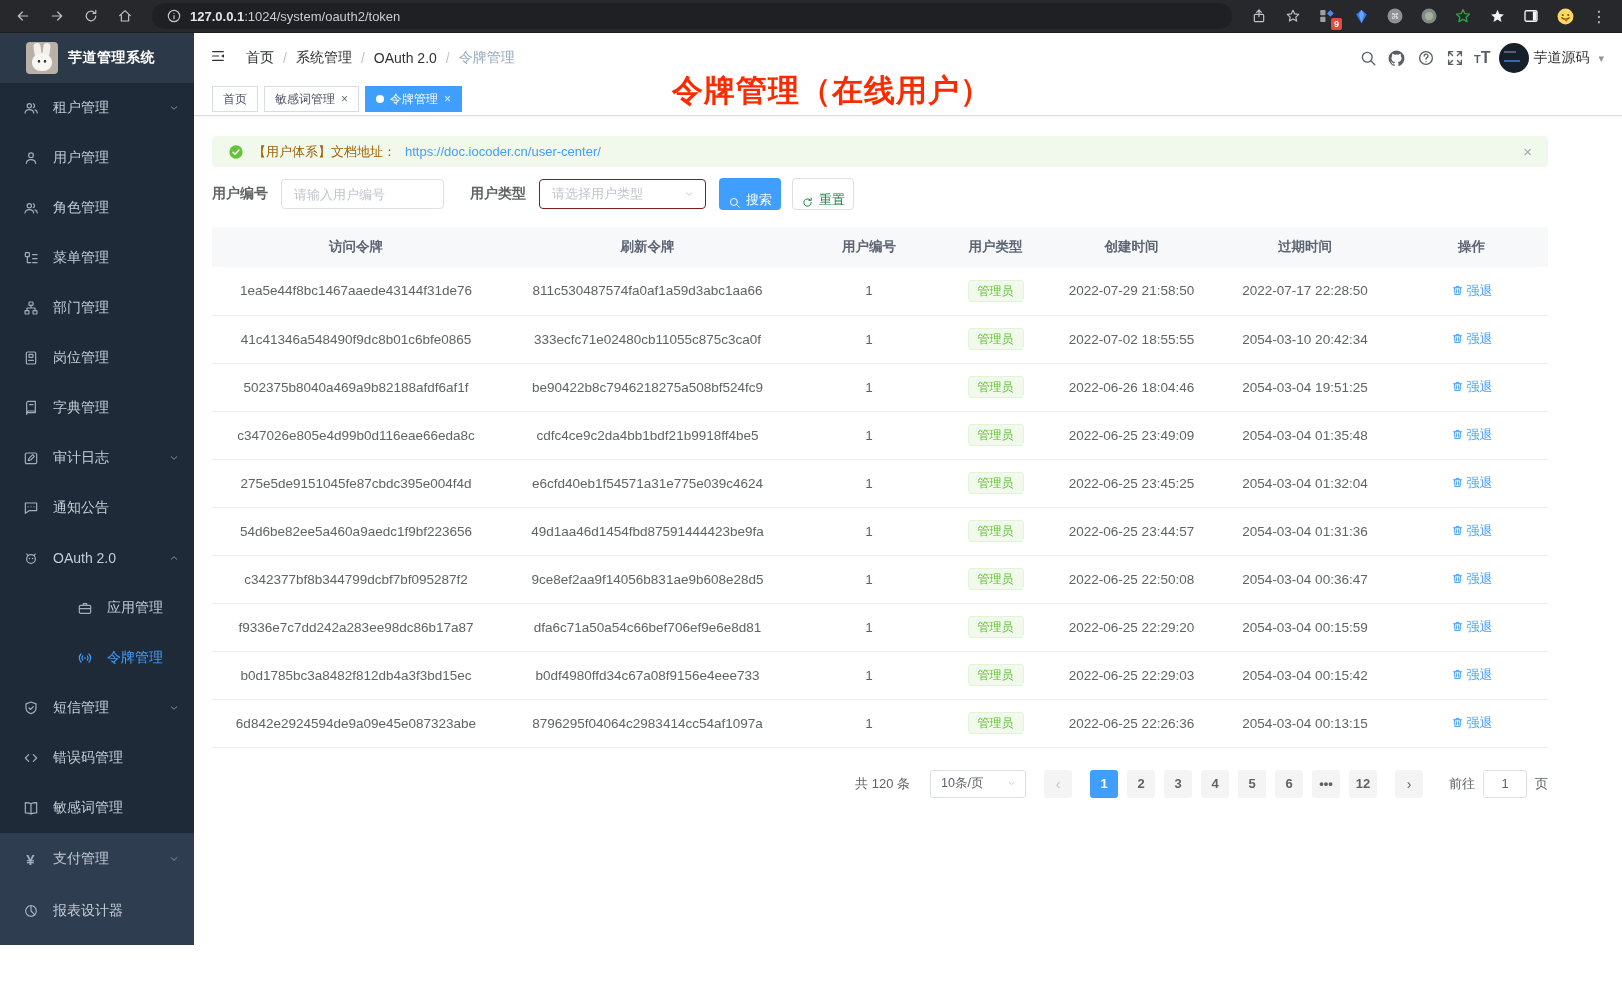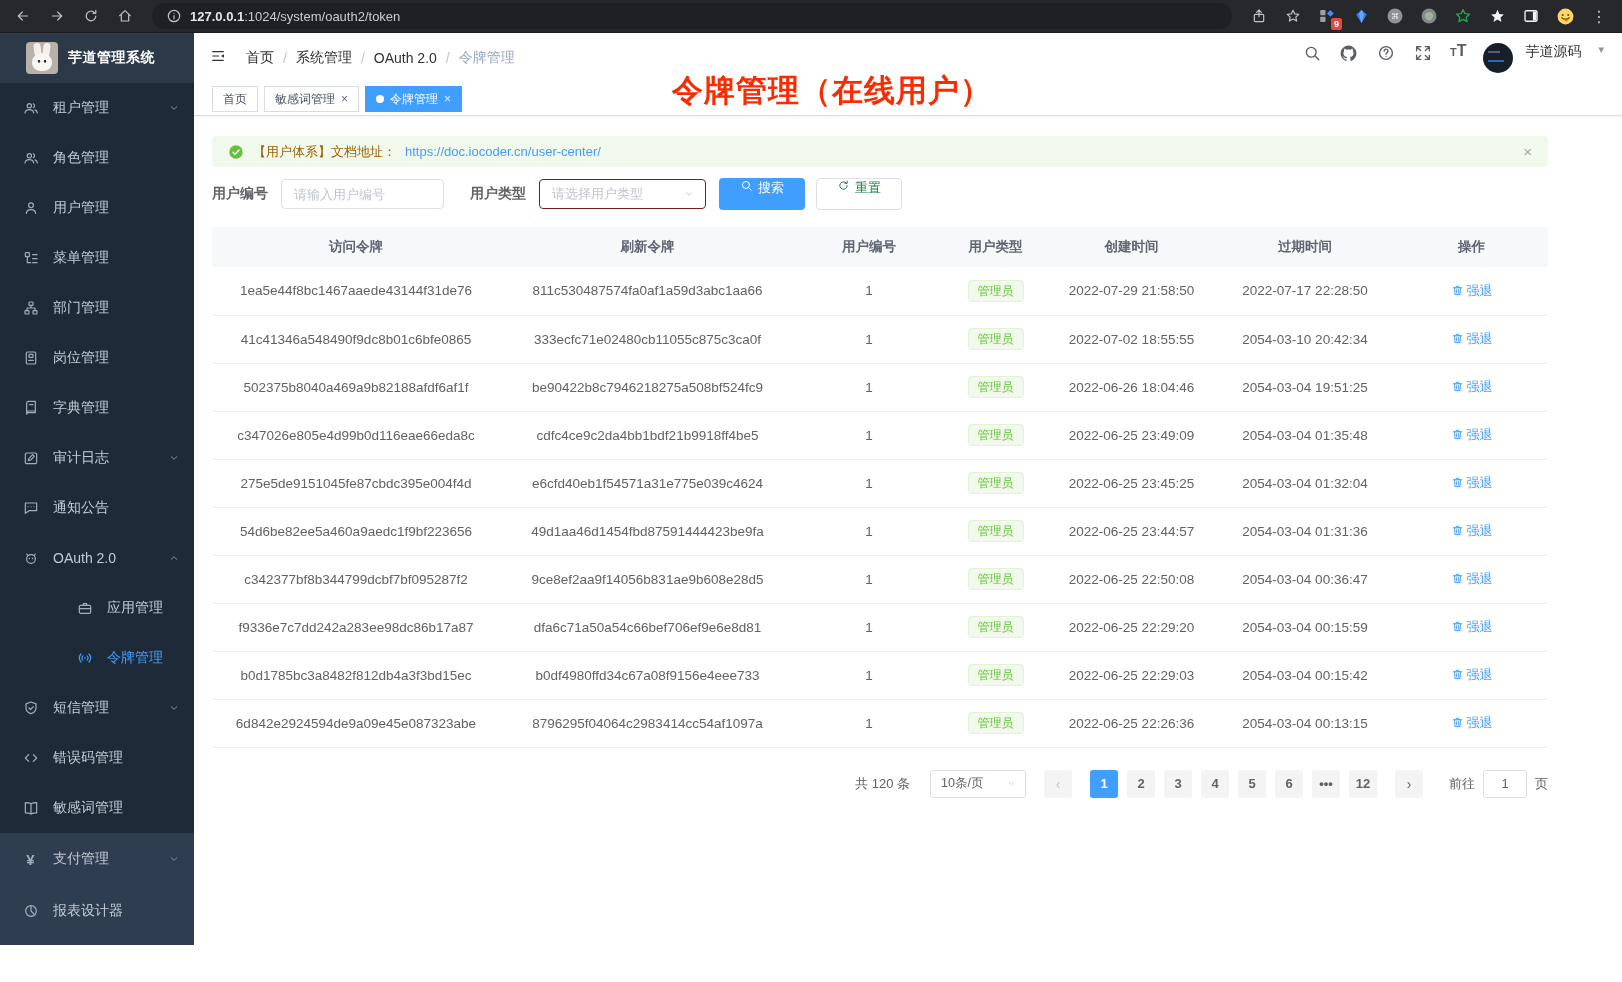--- a/index.html
+++ b/index.html
@@ -51,21 +51,21 @@
   .red-note { position:absolute; left:478px; top:37px; z-index:30; color:#fb2b00;
     font-size:31px; font-weight:bold; letter-spacing:1px; white-space:nowrap; }
 
   .topbar { height:50px; display:flex; align-items:center; padding:0 18px 0 16px; background:#fff; }
   .fold { width:20px; height:20px; color:#303133; display:flex; margin-right:16px; cursor:pointer; }
   .crumbs { display:flex; align-items:center; gap:9px; font-size:14px; color:#303133; }
   .crumbs .sep { color:#c0c4cc; }
   .crumbs .crumb { cursor:pointer; }
   .crumbs .crumb.current { color:#97a8be; cursor:default; }
   .top-spacer { flex:1; }
-  .top-right { display:flex; align-items:flex-start; gap:17px; }
+  .top-right { display:flex; align-items:center; gap:9px; }
   .hd-ic { width:20px; height:20px; display:flex; align-items:center; justify-content:center;
     color:#5a5e66; cursor:pointer; }
   .fs-icon { font-weight:bold; color:#5a5e66; font-size:16px; line-height:1; cursor:pointer; }
   .fs-icon .sm { font-size:11px; }
   .avatar { width:30px; height:30px; border-radius:50%; background:#15202b; position:relative; overflow:hidden; cursor:pointer; }
   .avatar::before { content:""; position:absolute; left:5px; top:17px; width:16px; height:2px; background:#3a7bd5; opacity:.8; }
   .avatar::after { content:""; position:absolute; left:5px; top:8px; width:12px; height:2px; background:#55606c; }
   .user-name { font-size:14px; color:#333; margin-left:-5px; cursor:pointer; }
   .caret { color:#909399; font-size:11px; cursor:pointer; }
 
@@ -89,21 +89,21 @@
 
   .filters { margin-top:11px; display:flex; align-items:center; height:32px; }
   .f-label { font-size:14px; font-weight:bold; color:#606266; margin-right:13px; }
   .f-input { width:163px; height:30px; border:1px solid #dcdfe6; border-radius:4px; padding:0 12px;
     font-size:13px; color:#606266; outline:none; font-family:inherit; }
   .f-input::placeholder { color:#c0c4cc; }
   .f-select { width:167px; height:30px; border:1px solid #7f1d1d; border-radius:4px; padding:0 10px 0 12px;
     display:flex; align-items:center; justify-content:space-between; cursor:pointer; margin-right:13px; }
   .f-select .ph { font-size:13px; color:#c0c4cc; }
   .f-select .sel-arrow { color:#c0c4cc; display:flex; } .gap2 { width:26px; }
-  .btn { height:32px; border-radius:4px; display:flex; align-items:flex-start; gap:5px; padding:0 20px;
+  .btn { height:32px; border-radius:4px; display:flex; align-items:flex-end; gap:5px; padding:0 8px;
     font-size:13px; cursor:pointer; border:1px solid transparent; }
   .btn-primary { background:#409eff; color:#fff; }
   .btn-plain { background:#fff; color:#15803d; border-color:#dcdfe6; margin-left:11px; }
   .btn .bic { display:flex; }
 
   table { width:1336px; margin-top:17px; border-collapse:collapse; table-layout:fixed; }
   thead th { background:#f7f8fa; height:40px; font-size:13.5px; color:#5d6472; font-weight:bold; text-align:center; }
   tbody td { height:48px; border-bottom:1px solid #ebeef5; font-size:13.5px; color:#606266; text-align:center;
     white-space:nowrap; overflow:hidden; }
   .type-badge { display:inline-block; padding:3px 9px; font-size:12px; color:#67c23a; background:#f0f9eb;
@@ -248,35 +248,35 @@
           <span class="mi-label">租户管理</span>
           <span class="mi-arrow">
             <svg viewBox="0 0 24 24" width="12" height="12" fill="none" stroke="currentColor" stroke-width="1.8" stroke-linecap="round" stroke-linejoin="round">
               <path d="M6.5 9.5l5.5 5 5.5-5"></path>
             </svg>
           </span>
         </div>
         <div class="menu-item">
           <span class="mi-icon">
             <svg viewBox="0 0 24 24" width="16" height="16" fill="none" stroke="currentColor" stroke-width="1.8" stroke-linecap="round" stroke-linejoin="round">
+              <circle cx="12" cy="8" r="3.6"></circle>
+              <path d="M5 20c.5-4 4-5.5 7-5.5s6.5 1.5 7 5.5"></path>
+            </svg>
+          </span>
+          <span class="mi-label">用户管理</span>
+        </div>
+        <div class="menu-item">
+          <span class="mi-icon">
+            <svg viewBox="0 0 24 24" width="16" height="16" fill="none" stroke="currentColor" stroke-width="1.8" stroke-linecap="round" stroke-linejoin="round">
               <circle cx="9.5" cy="8.5" r="3.2"></circle>
               <path d="M3 19.5c.4-3.6 3.6-5 6.5-5s6.1 1.4 6.5 5"></path>
               <path d="M15.5 5.6a3.2 3.2 0 010 5.8M18 14.9c2 .7 3.3 2.2 3.5 4.6"></path>
             </svg>
           </span>
           <span class="mi-label">角色管理</span>
-        </div>
-        <div class="menu-item">
-          <span class="mi-icon">
-            <svg viewBox="0 0 24 24" width="16" height="16" fill="none" stroke="currentColor" stroke-width="1.8" stroke-linecap="round" stroke-linejoin="round">
-              <circle cx="12" cy="8" r="3.6"></circle>
-              <path d="M5 20c.5-4 4-5.5 7-5.5s6.5 1.5 7 5.5"></path>
-            </svg>
-          </span>
-          <span class="mi-label">用户管理</span>
         </div>
         <div class="menu-item">
           <span class="mi-icon">
             <svg viewBox="0 0 24 24" width="16" height="16" fill="none" stroke="currentColor" stroke-width="1.8" stroke-linecap="round" stroke-linejoin="round">
               <rect x="3.5" y="4" width="6" height="6" rx="1"></rect>
               <path d="M14.5 7H21M14.5 13H21M14.5 19H21M6.5 10v9h5"></path>
             </svg>
           </span>
           <span class="mi-label">菜单管理</span>
         </div>

